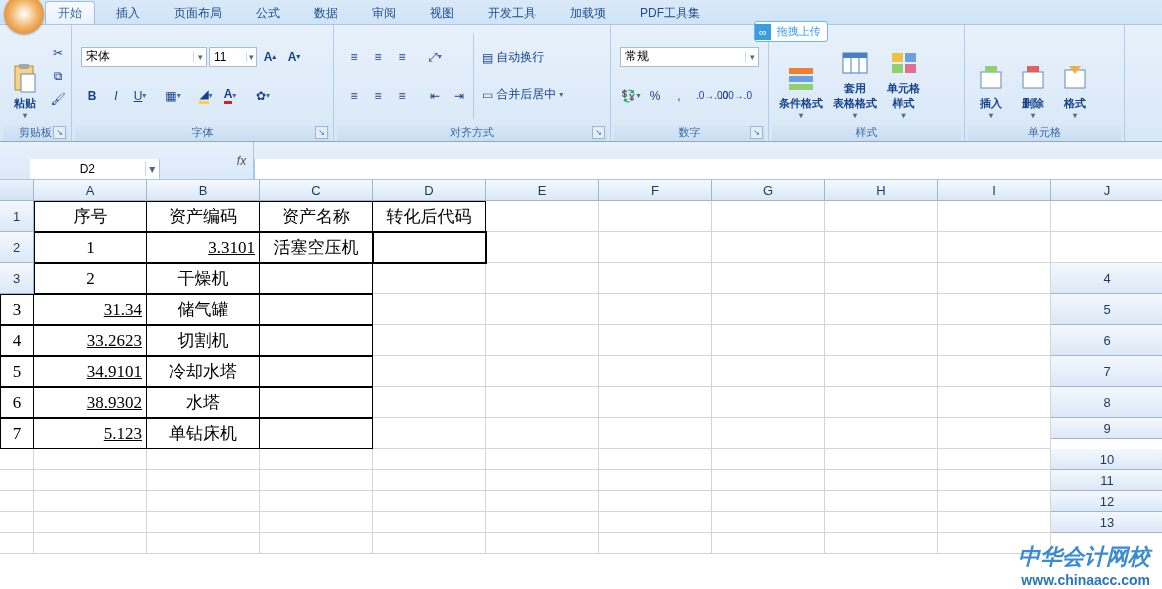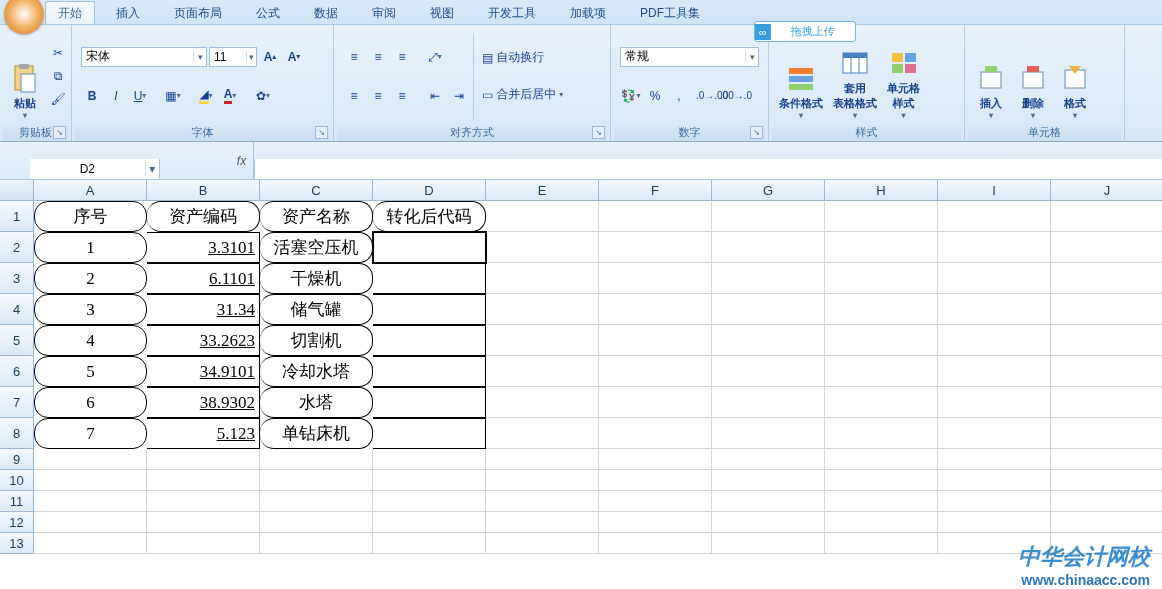--- a/index.html
+++ b/index.html
@@ -29,41 +29,41 @@
 
 .row { display: flex; align-items: center; gap: 2px; height: 24px; }
 .col { display: flex; flex-direction: column; justify-content: center; gap: 1px; }
 
 .textbtn { display: inline-flex; align-items: center; gap: 3px; height: 22px; padding: 0 4px; font-size: 12px; color: #15428b; border: 1px solid transparent; border-radius: 2px; white-space: nowrap; }
 .dd-arrow { font-size: 8px; color: #4a6a8e; }
 
 
 .upload-badge { position: absolute; left: 754px; top: 21px; display: flex; align-items: center; background: #fff; border: 1px solid #6fb4e8; border-radius: 3px; font-size: 11px; z-index: 5; }
 .upload-badge .ic { background: #3a9de0; color: #fff; padding: 2px 4px; }
-.upload-badge .tx { padding: 2px 20px; color: #3a9de0; }
+.upload-badge .tx { padding: 2px 6px; color: #3a9de0; }
 
 
 .fx-row { display: flex; align-items: flex-end; background: linear-gradient(#e8f1fb,#dbe9f8); border-bottom: 1px solid #a9c6e6; height: 38px; font-size: 12px; }
 .namebox { width: 130px; display: flex; align-items: center; border-right: 1px solid #a9c6e6; background: #fff; margin-left: 30px; height: 20px; }
 .namebox input { border: none; outline: none; width: 100%; text-align: center; font-size: 12px; background: transparent; }
 .namebox .dd { width: 16px; text-align: center; color: #4a6a8e; border-left: 1px solid #cbd9e8; }
 .fx-icon { width: 24px; text-align: center; font-style: italic; color: #555; border-right: 1px solid #a9c6e6; height: 100%; display: flex; align-items: center; justify-content: center; }
 .fx-gap { width: 70px; }
 .fx-input { flex: 1; background: #fff; height: 20px; border-left: 1px solid #a9c6e6; padding: 0 4px; }
 
 
 .grid-wrap { position: relative; background: #fff; height: 426px; }
 .grid { display: grid; grid-template-columns: 34px repeat(10, 113px); }
 .colhdr, .rowhdr, .corner { background: linear-gradient(#f4f8fd,#dce8f6); border-right: 1px solid #9eb6ce; border-bottom: 1px solid #9eb6ce; font-size: 13px; color: #1b3a5e; display: flex; align-items: center; justify-content: center; height: 21px; }
 .rowhdr.tall, .cell.tall { height: 31px; }
 .corner { background: linear-gradient(#eaf2fb,#d3e2f2); }
 .cell { border-right: 1px solid #d4d4d4; border-bottom: 1px solid #d4d4d4; font-size: 17px; font-family: "宋体","SimSun",serif; display: flex; align-items: center; padding: 0 4px; height: 21px; background: #fff; }
 .cell.bdr { border: 1px solid #000; }
 .cell.bdr + .cell.bdr { border-left: none; }
-.cell.center { justify-content: center; border-radius: 14px; }
+.cell.center { justify-content: center; }
 .cell.right { justify-content: flex-end; text-decoration: underline; }
 .cell.active { outline: 2px solid #000; outline-offset: -1px; z-index: 2; position: relative; }
 
 .cursor { position: absolute; font-size: 16px; color: #000; pointer-events: none; }
 
 .watermark { position: absolute; right: 12px; bottom: 18px; text-align: right; }
 .watermark .l1 { font-size: 22px; font-weight: bold; color: #3a8bd0; font-style: italic; }
 .watermark .l2 { font-size: 14px; font-weight: bold; color: #2a76b8; }
 </style>
 </head>
@@ -366,21 +366,20 @@
       <div class="cell tall bdr center">活塞空压机</div>
       <div class="cell tall bdr active"></div>
       <div class="cell tall"></div>
       <div class="cell tall"></div>
       <div class="cell tall"></div>
       <div class="cell tall"></div>
       <div class="cell tall"></div>
       <div class="cell tall"></div>
       <div class="rowhdr tall">3</div>
       <div class="cell tall bdr center">2</div>
-      <div class="cell tall bdr right">6.1101</div>
       <div class="cell tall bdr center">干燥机</div>
       <div class="cell tall bdr"></div>
       <div class="cell tall"></div>
       <div class="cell tall"></div>
       <div class="cell tall"></div>
       <div class="cell tall"></div>
       <div class="cell tall"></div>
       <div class="cell tall"></div>
       <div class="rowhdr tall">4</div>
       <div class="cell tall bdr center">3</div>

